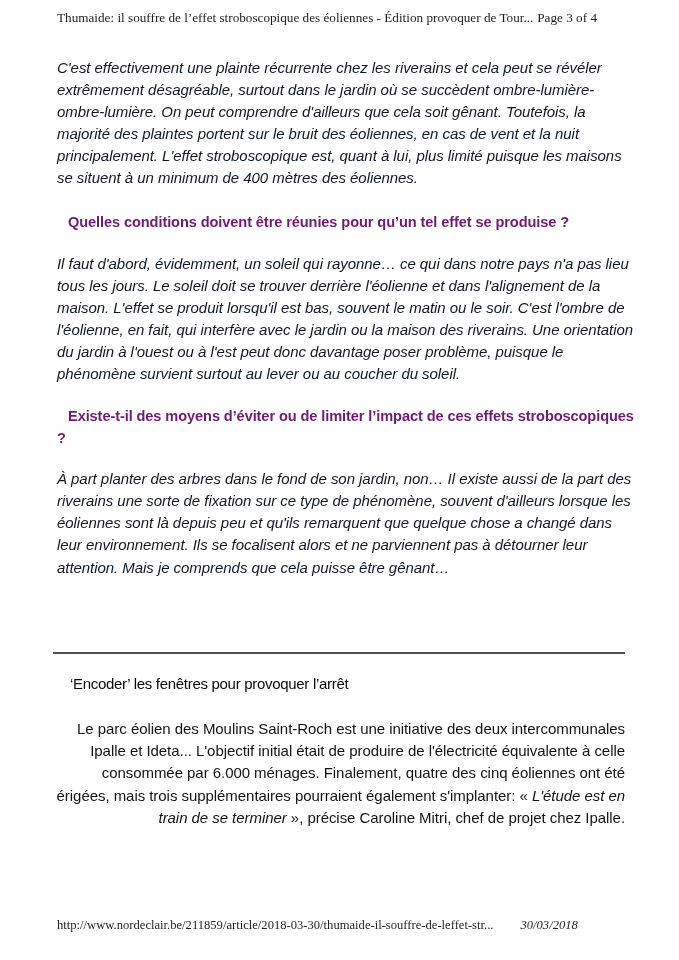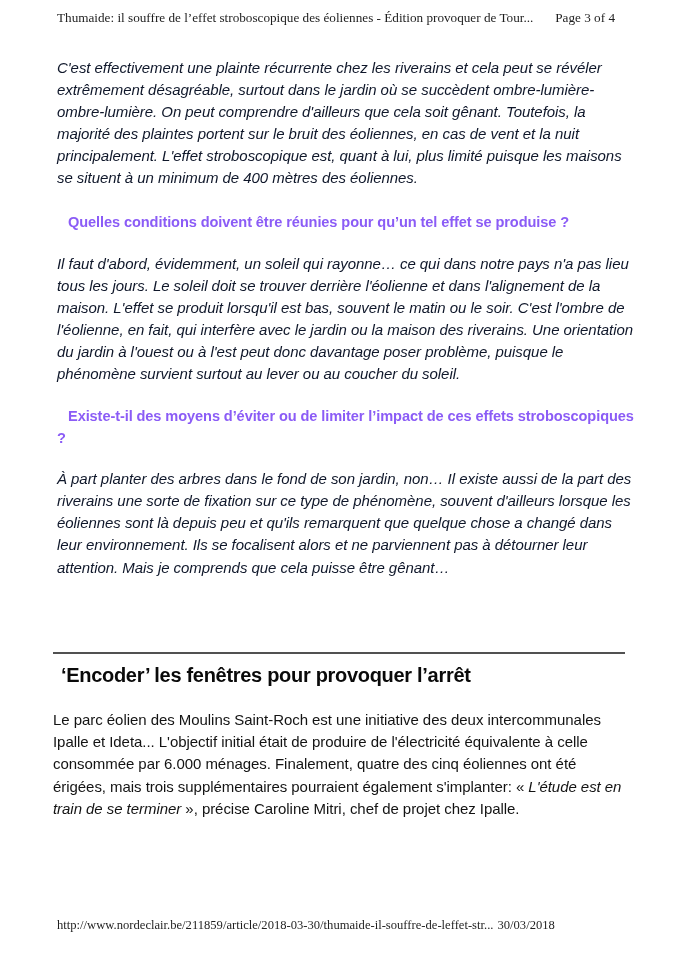--- a/index.html
+++ b/index.html
@@ -29,21 +29,21 @@
     left: 57px;
     right: 40px;
     font-family: "Liberation Serif", serif;
     font-size: 13.2px;
     line-height: 16px;
     color: #1d1d1d;
     white-space: nowrap;
   }
   .print-header .ph-title { }
   .print-header .ph-page {
-    margin-left: 22px;
+    margin-left: 4px;
   }
 
   
   .interview {
     position: absolute;
     top: 57px;
     left: 57px;
     width: 580px;
   }
 
@@ -55,21 +55,21 @@
     color: #0f172a;
     letter-spacing: -0.05px;
   }
 
   h3.question {
     margin: 0;
     padding: 0;
     font-size: 14.6px;
     font-weight: bold;
     line-height: 22px;
-    color: #8b5cf6;
+    color: #701a75;
     text-indent: 11px;
     letter-spacing: -0.1px;
   }
 
   .gap-q-top { height: 21px; }
   .gap-q-bot { height: 20px; }
   .gap-q2-top { height: 20px; }
   .gap-q2-bot { height: 19px; }
 
   .attribution {
@@ -91,59 +91,61 @@
     width: 572px;
   }
   .rule {
     height: 2px;
     background: #2b2b2b;
     width: 572px;
     margin: 0 0 6px 0;
     opacity: 0.82;
   }
   h2.headline {
-    margin: 8px;
-    font-size: 20px;
-    font-weight: bold;
+    margin: 17px;
+    font-size: 15px;
+    font-weight: normal;
     line-height: 26px;
     color: #0a0a0a;
     letter-spacing: -0.3px;
   }
   .dateline {
     margin-top: 1px;
     font-size: 13.6px;
     line-height: 18px;
     color: #2a2a2a;
     letter-spacing: 0.1px;
   }
   p.body-upright {
     margin: 21px 0 0 0;
     font-size: 15px;
     line-height: 22.2px;
     color: #131313;
     letter-spacing: -0.05px;
+    text-align: right;
   }
   p.body-upright .quote-italic {
     font-style: italic;
   }
 
   
   .print-footer {
     position: absolute;
     top: 917px;
     left: 57px;
     right: 30px;
     font-family: "Liberation Serif", serif;
     font-size: 12.6px;
     line-height: 16px;
     color: #1f1f1f;
     white-space: nowrap;
   }
   .print-footer .pf-date {
-    margin-left: 4px;
+    margin-left: 27px;
+    font-style: italic;
   }
 </style>
 </head>
 <body>
 
 <div class="page">
 
   <div class="print-header">
     <span class="ph-title">Thumaide: il souffre de l’effet stroboscopique des éoliennes - Édition provoquer de Tour...</span><span class="ph-page">Page 3 of 4</span>
   </div>

